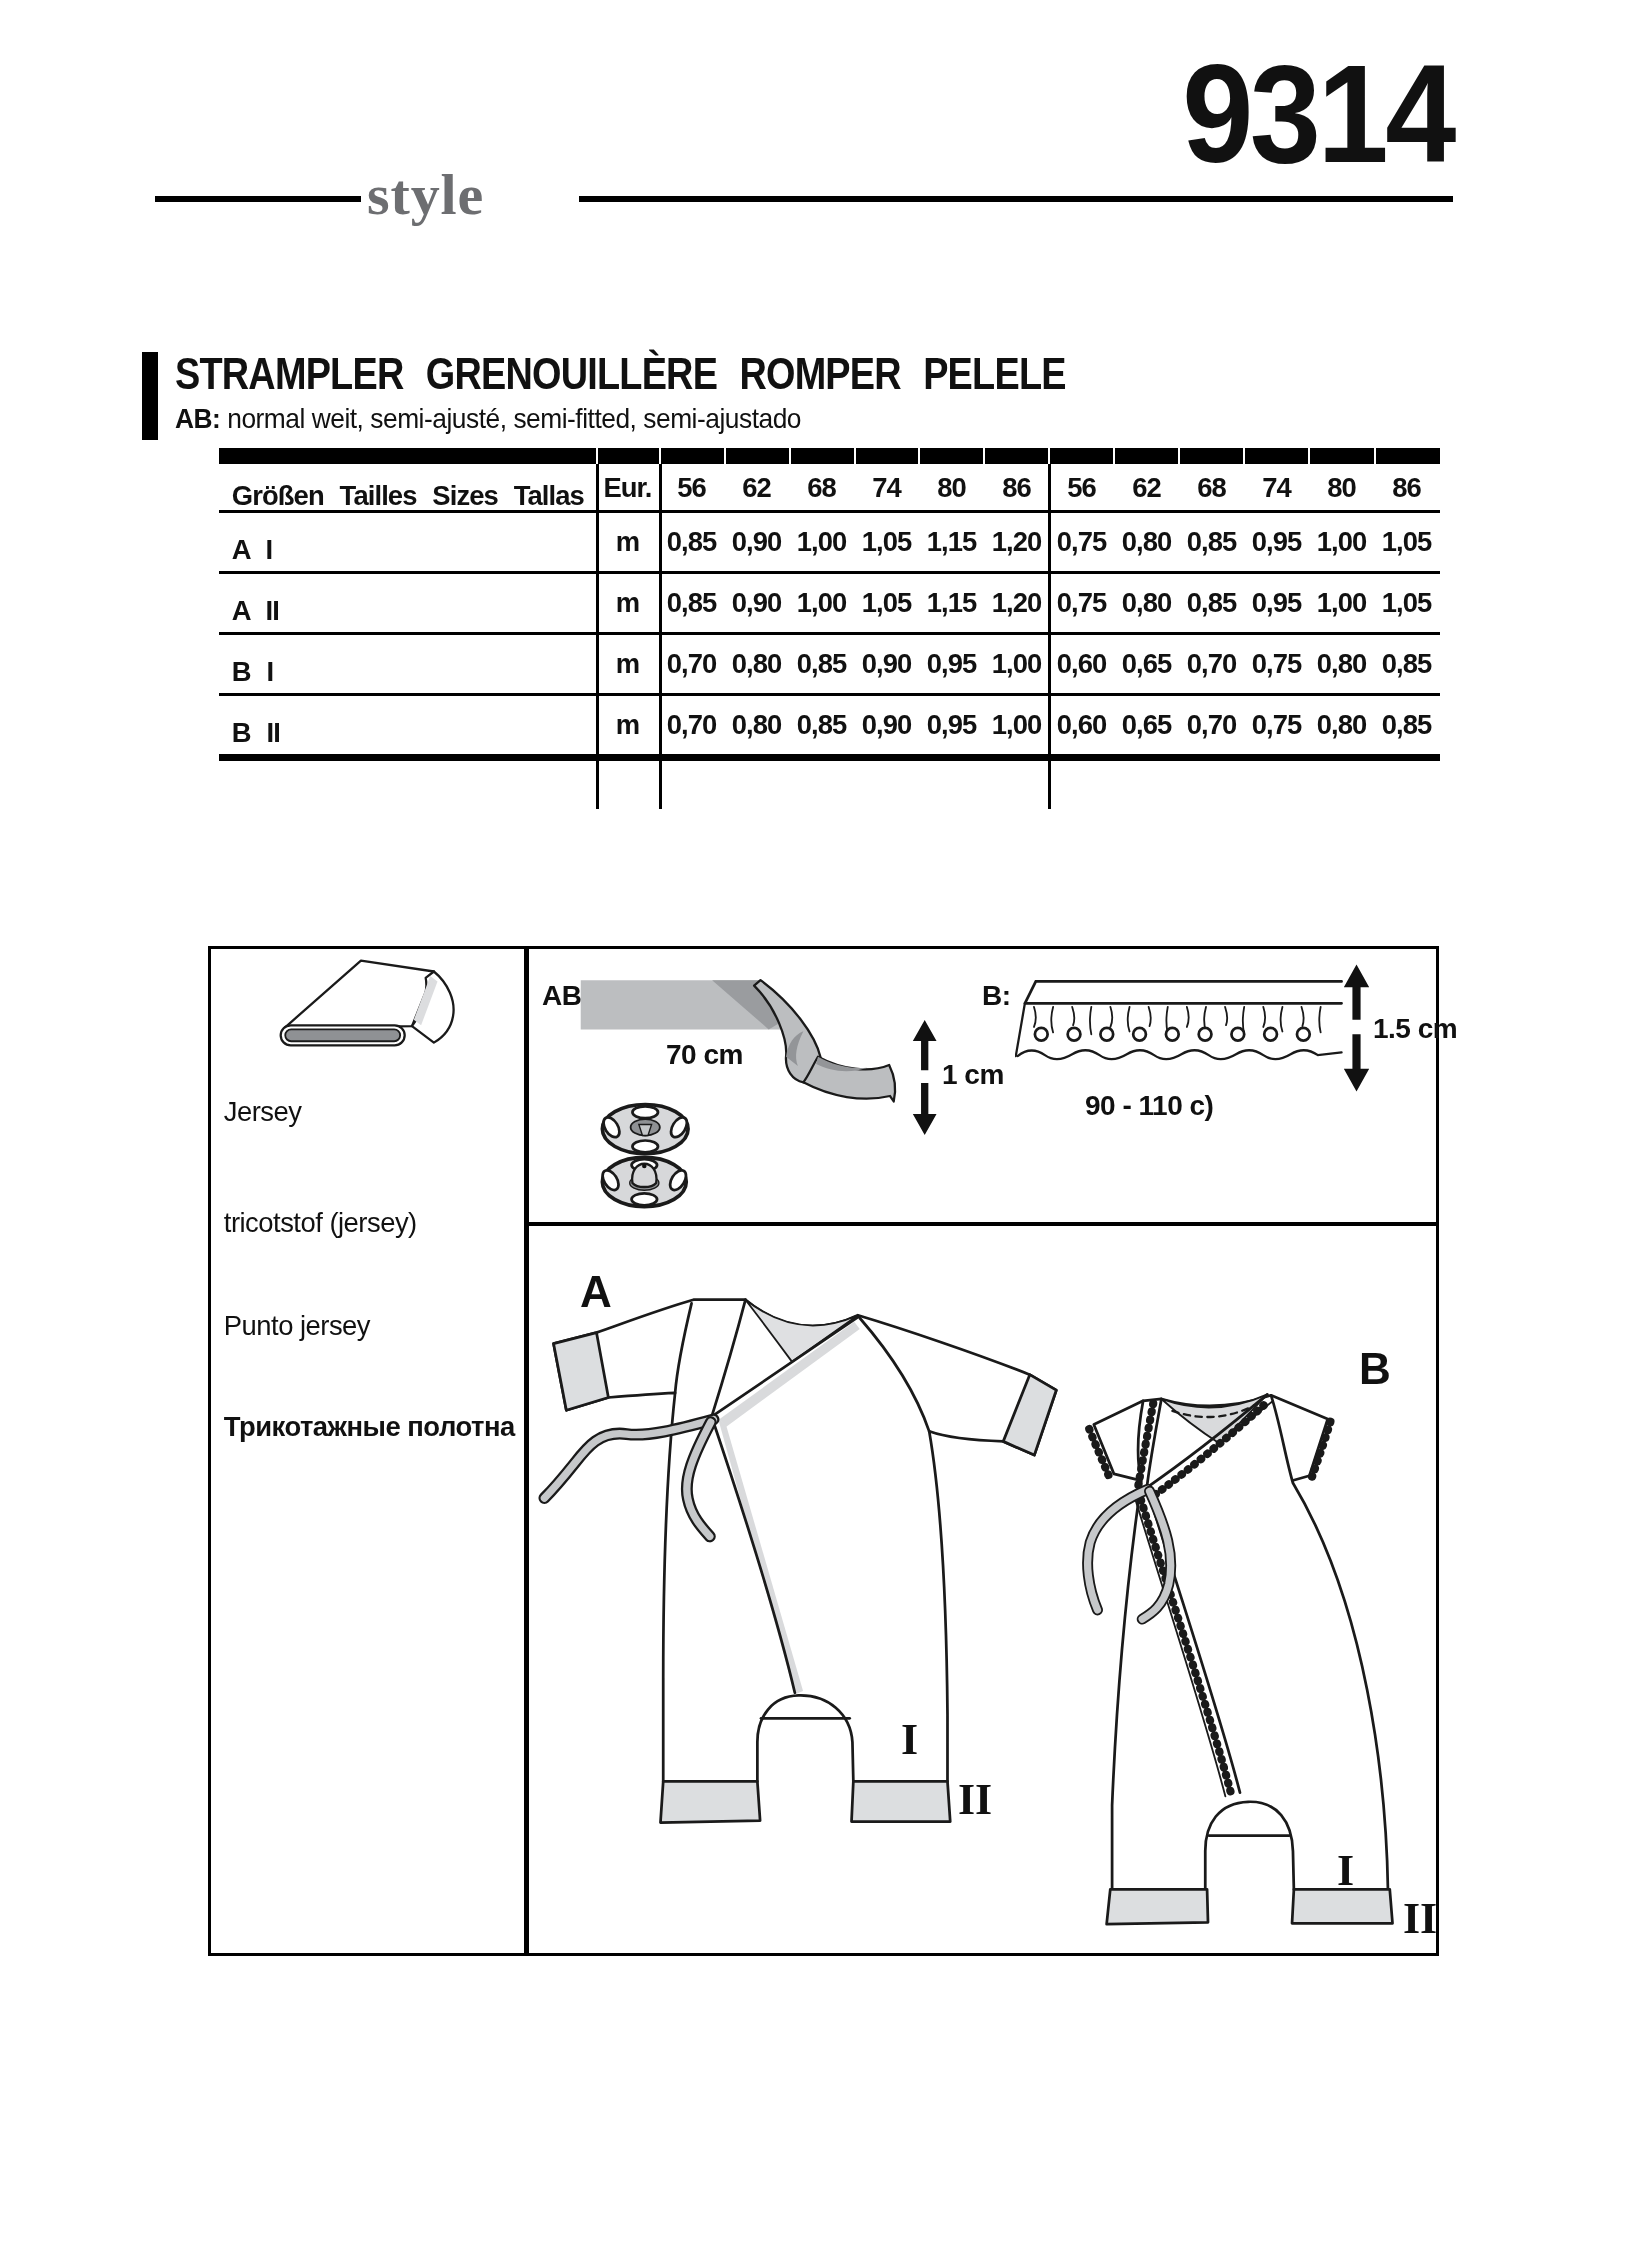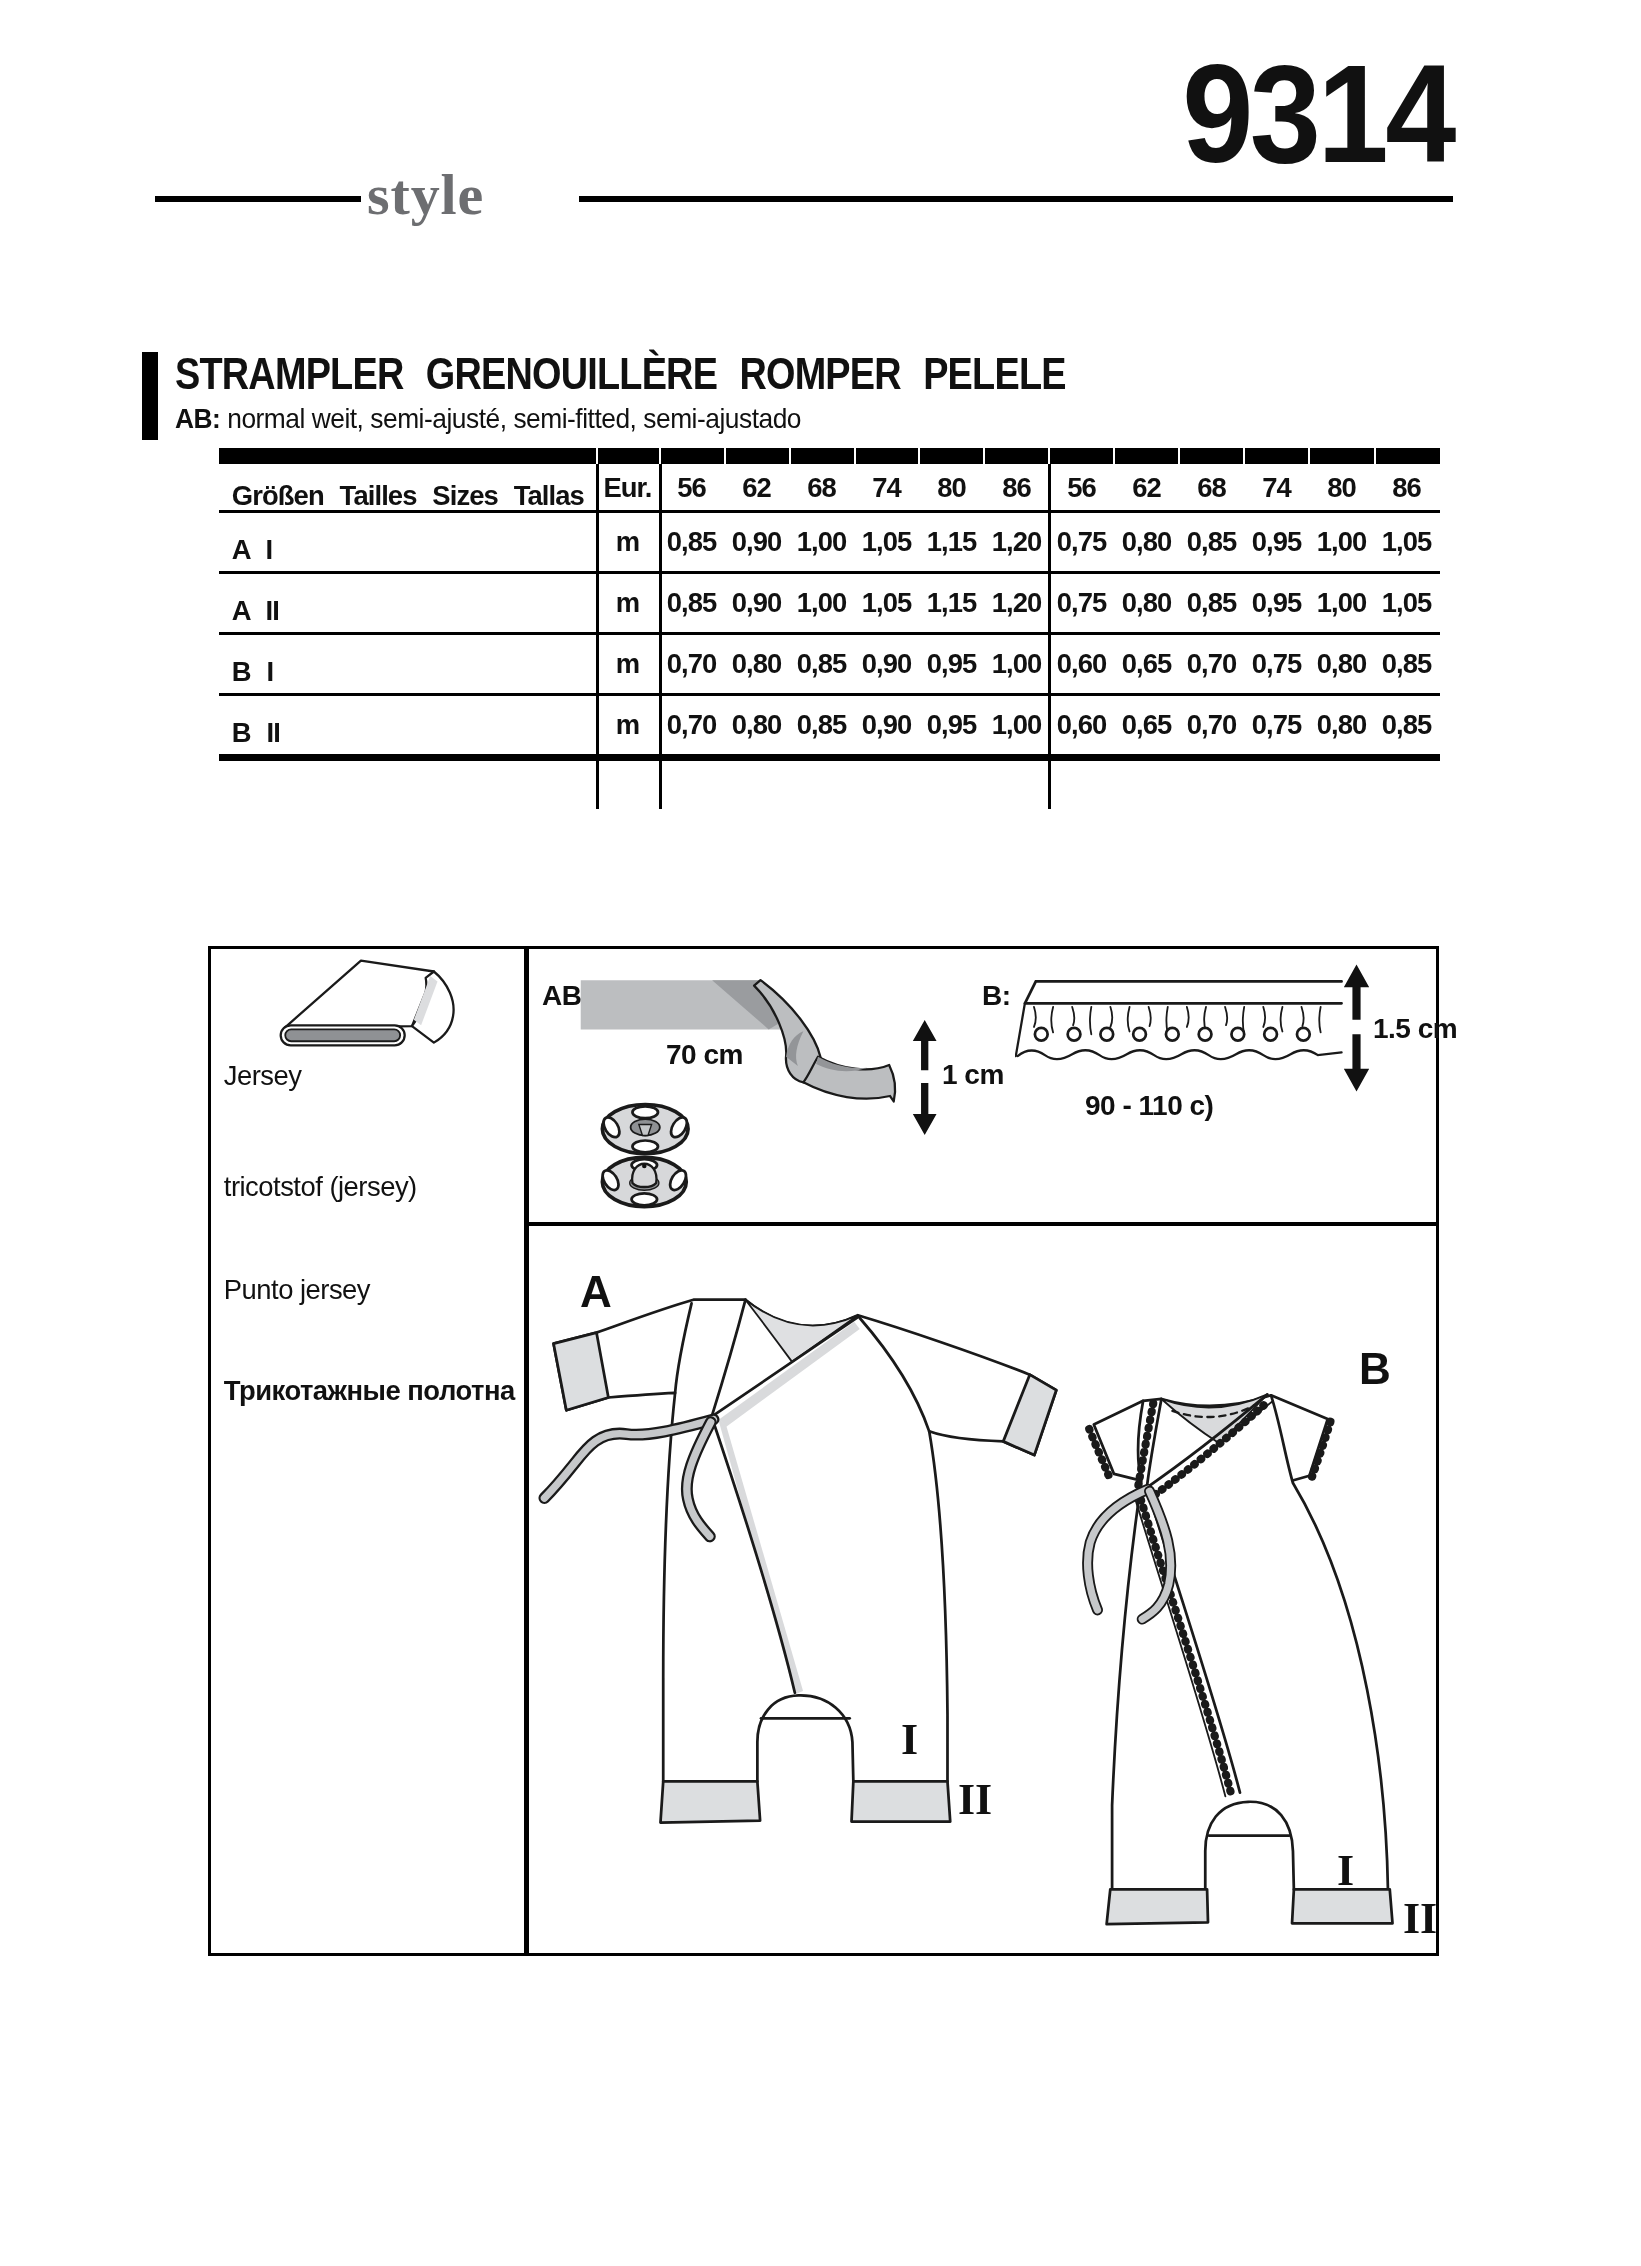--- a/index.html
+++ b/index.html
@@ -36,21 +36,21 @@
   .trow:last-child { border-bottom:7.3px solid #000; }
   .tcell { font-size:27.4px; font-weight:bold; letter-spacing:-0.9px; text-align:center; white-space:nowrap; }
   .c-label { text-align:left; padding-left:12.8px; word-spacing:9.1px;margin-top:16px; }
   .vline { position:absolute; top:15.5px; width:2.7px; height:345px; background:#000; }
 
   
   .mbox { position:absolute; left:208px; top:946px; width:1231px; height:1010px;
           border:3.7px solid #000; box-sizing:border-box; }
   .divider-v { position:absolute; left:313px; top:0; width:4.6px; height:100%; background:#000; }
   .divider-h { position:absolute; left:318px; top:273px; right:0; height:3.7px; background:#000; }
-  .fabric-label { position:absolute; left:12.8px; font-size:27.4px; letter-spacing:-0.5px; white-space:nowrap; }
+  .fabric-label { position:absolute; left:12.8px; font-size:27.4px; letter-spacing:-0.5px; white-space:nowrap;margin-top:36px; }
   .fabric-label.bold { font-weight:bold; }
   .note { font-size:28px; font-weight:bold; letter-spacing:-0.5px; white-space:nowrap; }
   .view-letter { font-size:44px; font-weight:bold; }
   .roman { font-family:"Liberation Serif","DejaVu Serif",serif; font-weight:bold; font-size:44px; }
 
   .footer { font-size:31px; letter-spacing:-0.3px; white-space:nowrap; }
 </style>
 </head>
 <body>
 

